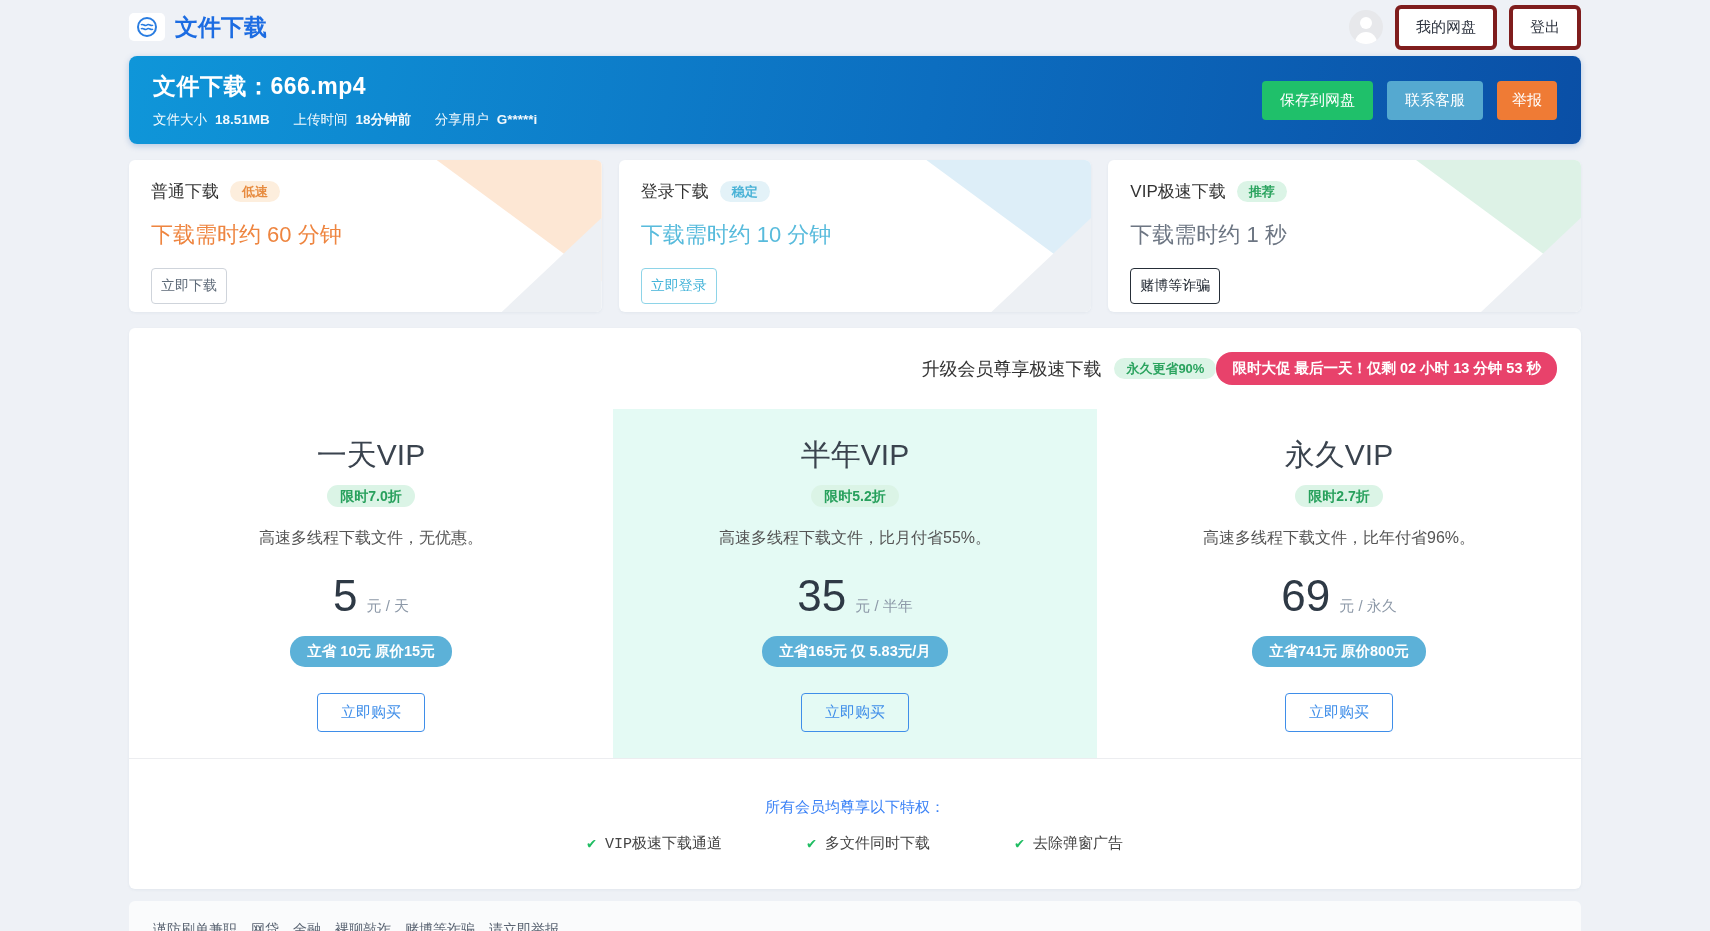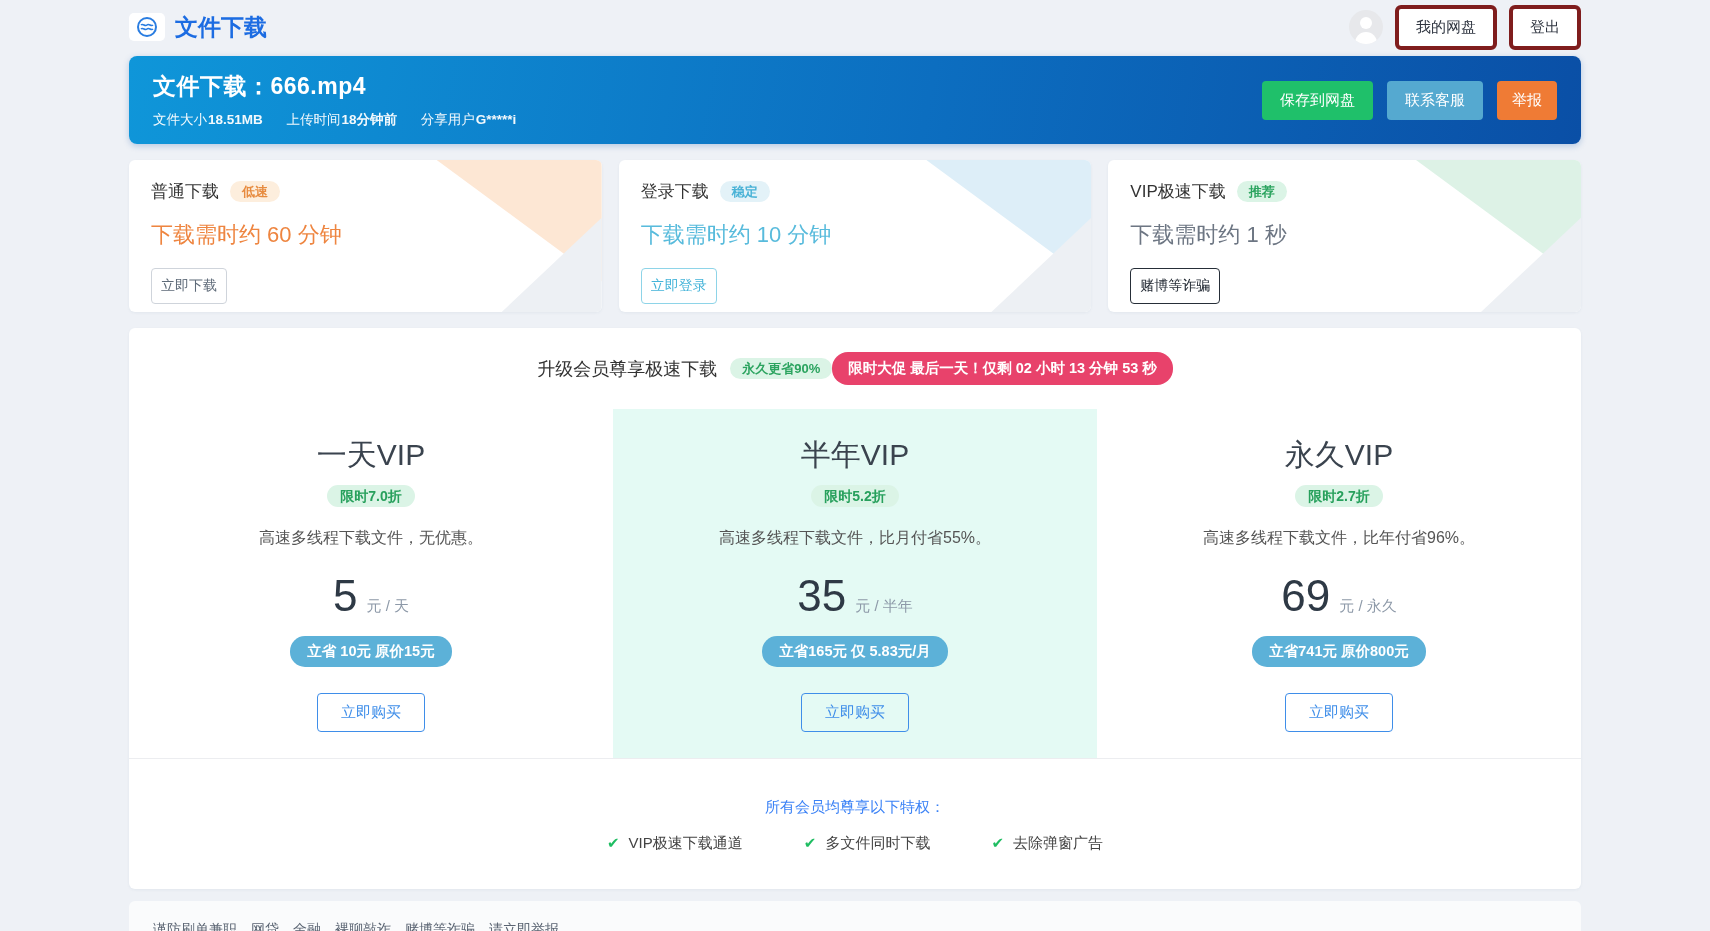--- a/index.html
+++ b/index.html
@@ -25,21 +25,21 @@
   
   .banner {
     margin-top:6px; height:88px; border-radius:8px;
     background:linear-gradient(100deg,#0f96d9 0%,#0c6ec0 55%,#0a4fa6 100%);
     color:#fff; display:flex; align-items:center; justify-content:space-between;
     padding:0 24px; box-shadow:0 2px 6px rgba(10,79,166,.25);
   }
   .banner-title { font-size:23px; font-weight:bold; letter-spacing:.5px; }
   .banner-meta { margin-top:9px; font-size:13.5px; color:rgba(255,255,255,.95); }
   .banner-meta .meta-item { margin-right:20px; }
-  .banner-meta .meta-value { font-weight:bold; margin-left:1px; }
+  .banner-meta .meta-value { font-weight:bold; margin-left:8px; }
   .banner-actions { display:flex; gap:14px; }
   .act-btn { border:none; border-radius:4px; color:#fff; font-size:15px; padding:10px 18px; cursor:pointer; font-family:inherit; }
   .act-save { background:#1fc06a; }
   .act-contact { background:#55a9d0; }
   .act-report { background:#ef7b35; padding:10px 15px; }
 
   
   .dl-row { display:flex; gap:17px; margin-top:16px; }
   .dl-card {
     flex:1; background:#fff; border-radius:6px; height:152px; padding:20px 22px;
@@ -61,42 +61,42 @@
   .c1 .dl-headline { color:#ee8540; }
   .c2 .dl-headline { color:#58bbdc; }
   .c3 .dl-headline { color:#6d7683; }
   .dl-btn { margin-top:18px; position:relative; background:#fff; border-radius:4px; font-size:14px; padding:8px 9px; cursor:pointer; font-family:inherit; }
   .c1 .dl-btn { border:1px solid #cfd4db; color:#5f6b79; }
   .c2 .dl-btn { border:1px solid #8ed4e8; color:#45b4d9; }
   .c3 .dl-btn { border:1.5px solid #262e38; color:#242b35; }
 
   
   .vip-card { background:#fff; border-radius:6px; margin-top:16px; box-shadow:0 1px 3px rgba(40,60,100,.06); overflow:hidden; }
-  .vip-header { display:flex; align-items:center; justify-content:center; padding:24px 24px 18px; }
+  .vip-header { display:flex; align-items:center; justify-content:flex-end; padding:24px 24px 18px; }
   .vip-header-left { display:flex; align-items:center; gap:13px; }
   .vip-title { font-size:18px; color:#333; }
   .promo-pill { background:#e8426b; color:#fff; font-weight:bold; font-size:14.5px; padding:7px 16px; border-radius:16px; }
   .plans { display:flex; margin-top:6px; }
   .plan { flex:1; text-align:center; padding:26px 0; }
   .plan.highlight { background:#e4faf4; }
   .plan-name { font-size:30px; color:#3a434e; font-weight:500; }
   .plan-discount { margin-top:9px; }
   .plan-discount .pill { font-size:14px; padding:4px 13px; background:#dbf4e6; color:#27a05c; }
   .plan-desc { margin-top:21px; font-size:16px; color:#555; }
   .plan-price { margin-top:22px; }
   .price-num { font-size:44px; color:#2e3945; }
   .price-unit { font-size:15px; color:#8d99a8; margin-left:9px; }
   .plan-savings { margin-top:15px; }
   .savings-pill { display:inline-block; background:#5cb1d8; color:#fff; font-weight:bold; font-size:14.5px; padding:6px 17px; border-radius:15px; }
   .plan-buy { margin-top:26px; }
   .buy-btn { background:transparent; border:1px solid #3f8ee9; color:#3f8ee9; border-radius:4px; font-size:15px; padding:9px 23px; cursor:pointer; font-family:inherit; }
   .vip-divider { height:1px; background:#ecedf0; }
   .privileges { text-align:center; padding:27px 0 36px; }
   .priv-title { font-size:15px; color:#3b82f6;margin-top:12px; }
-  .priv-items { margin-top:17px; display:flex; justify-content:center; gap:61px; }
+  .priv-items { margin-top:17px; display:flex; justify-content:center; gap:85px;font-family:Liberation Mono, monospace; }
   .priv-item { font-size:15px; color:#444; }
   .check-ico { color:#1fbd62; font-weight:bold; margin-right:9px; font-size:15px; }
 
   
   .warn-card { background:#fafbfc; border-radius:6px; margin-top:12px; padding:20px 24px; font-size:14px; color:#5a6472; }
 </style>
 </head>
 <body>
 
 <div class="container">

